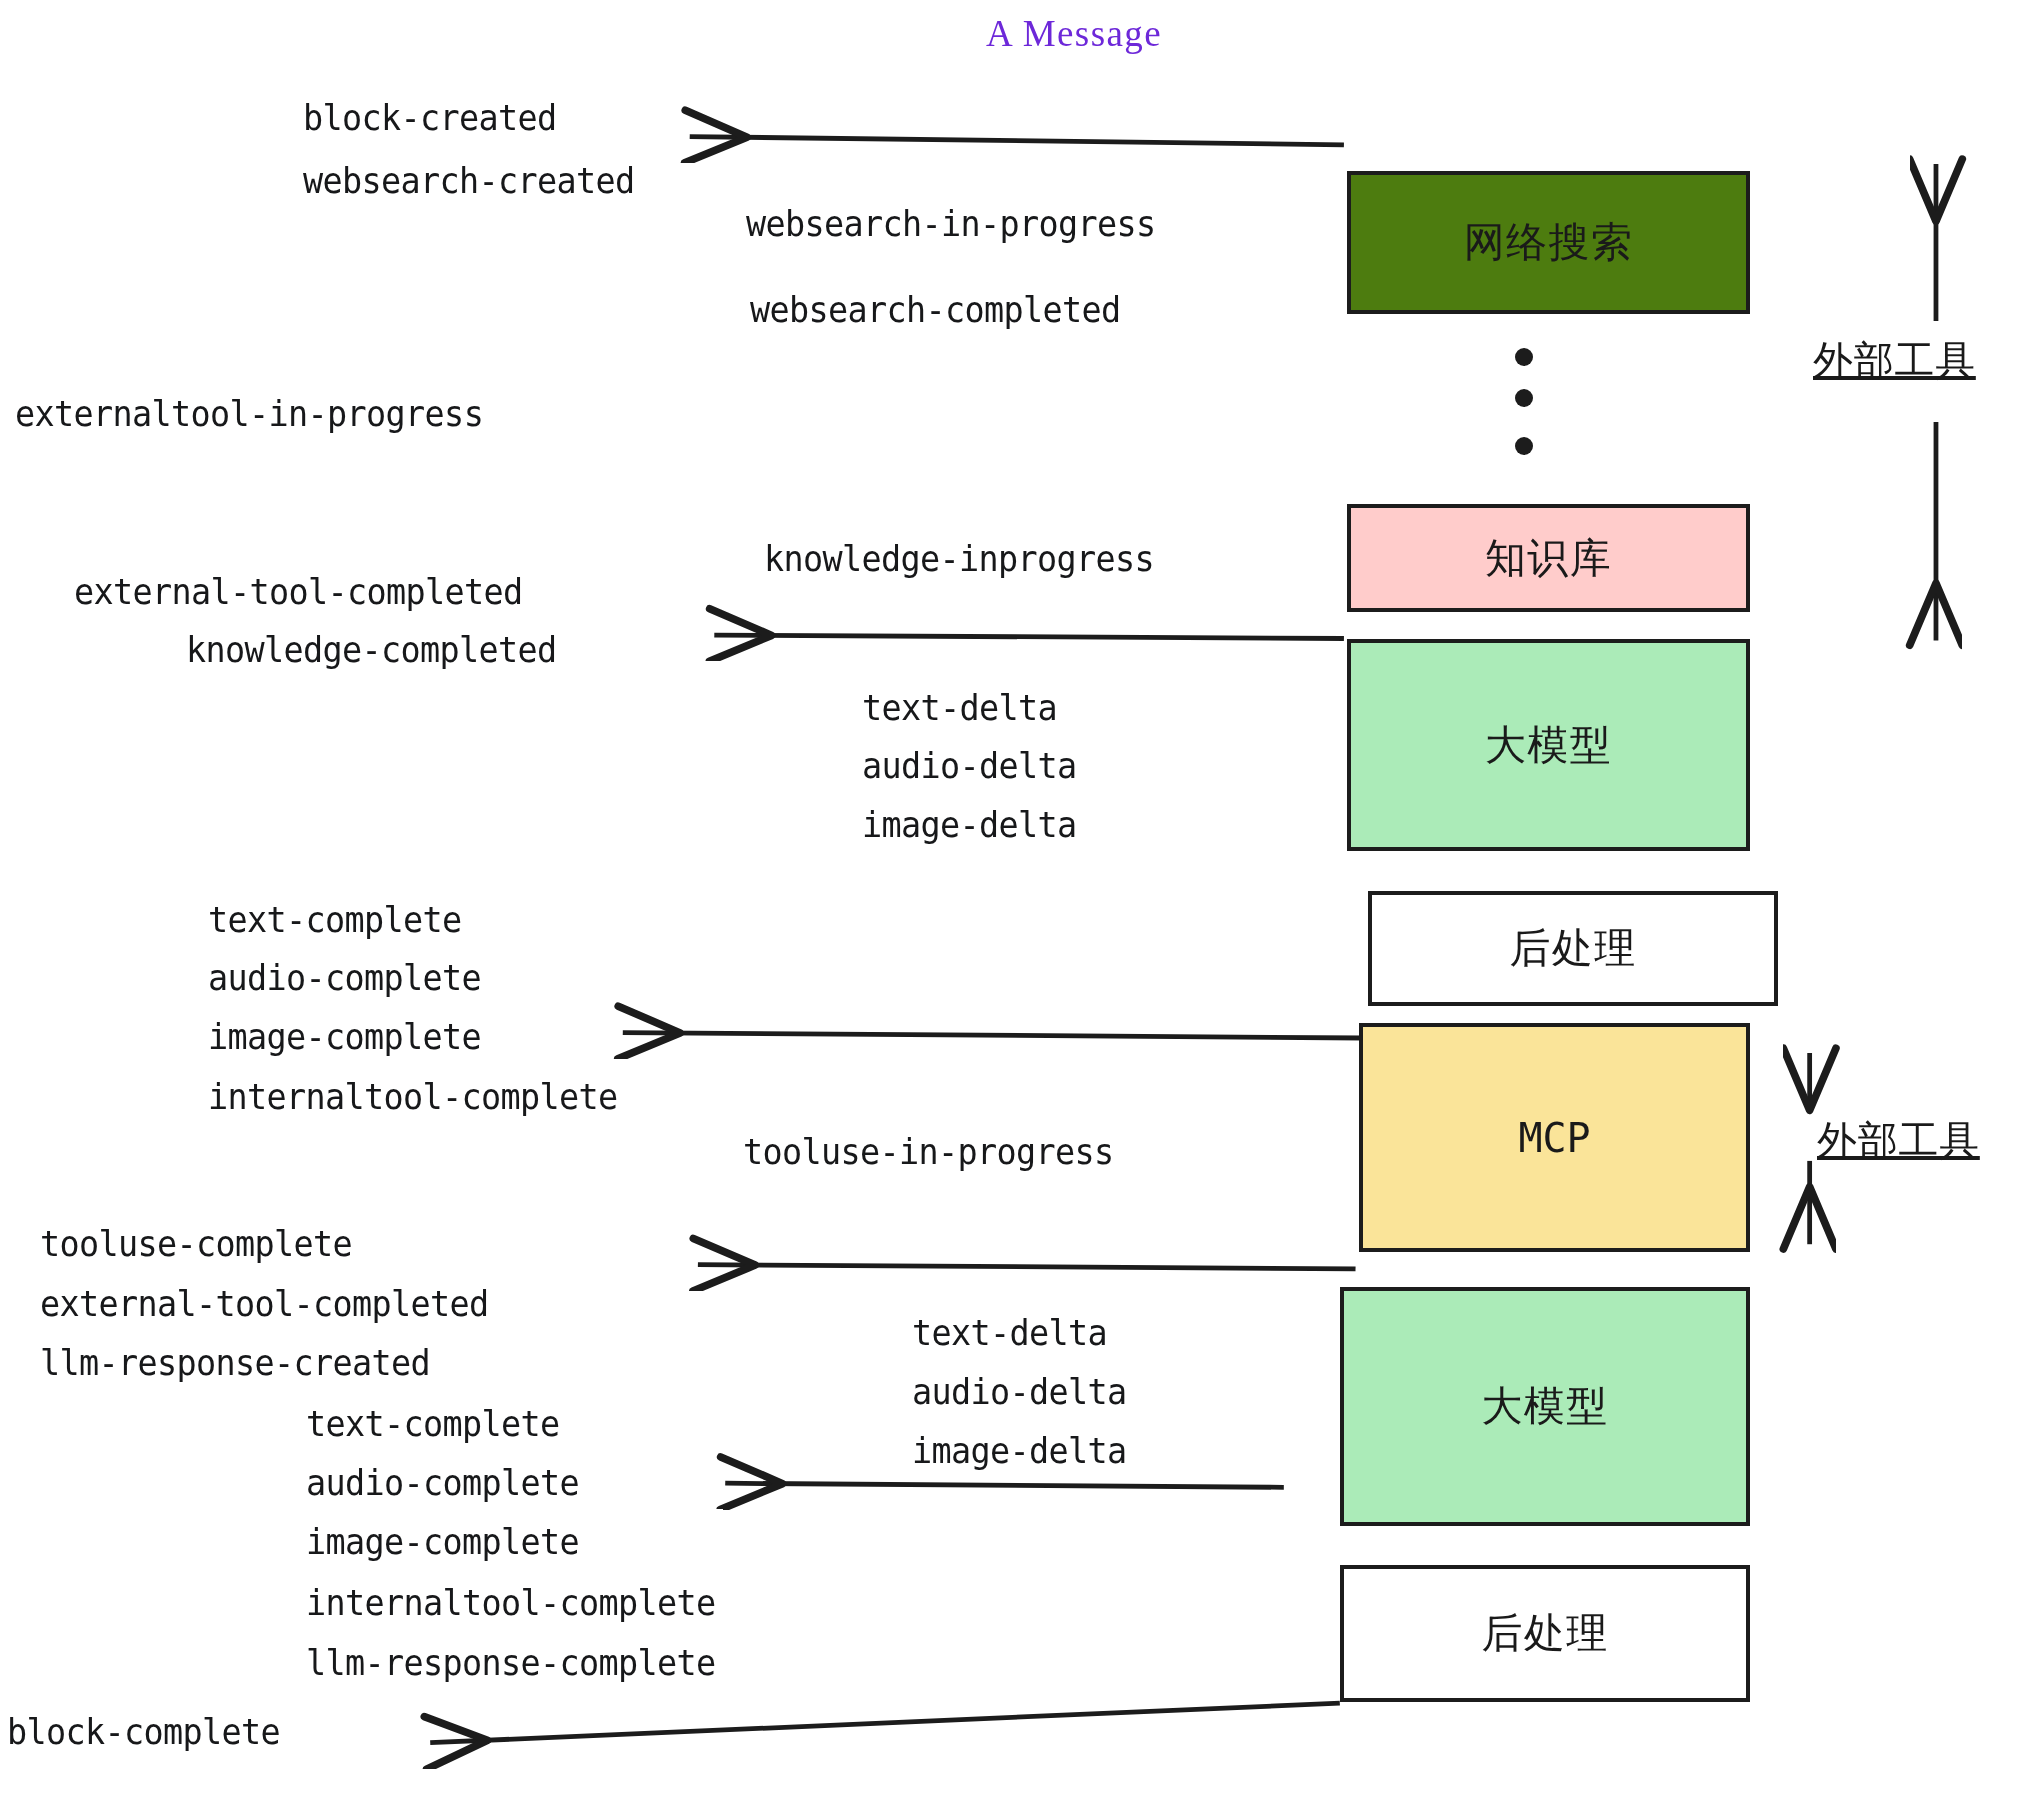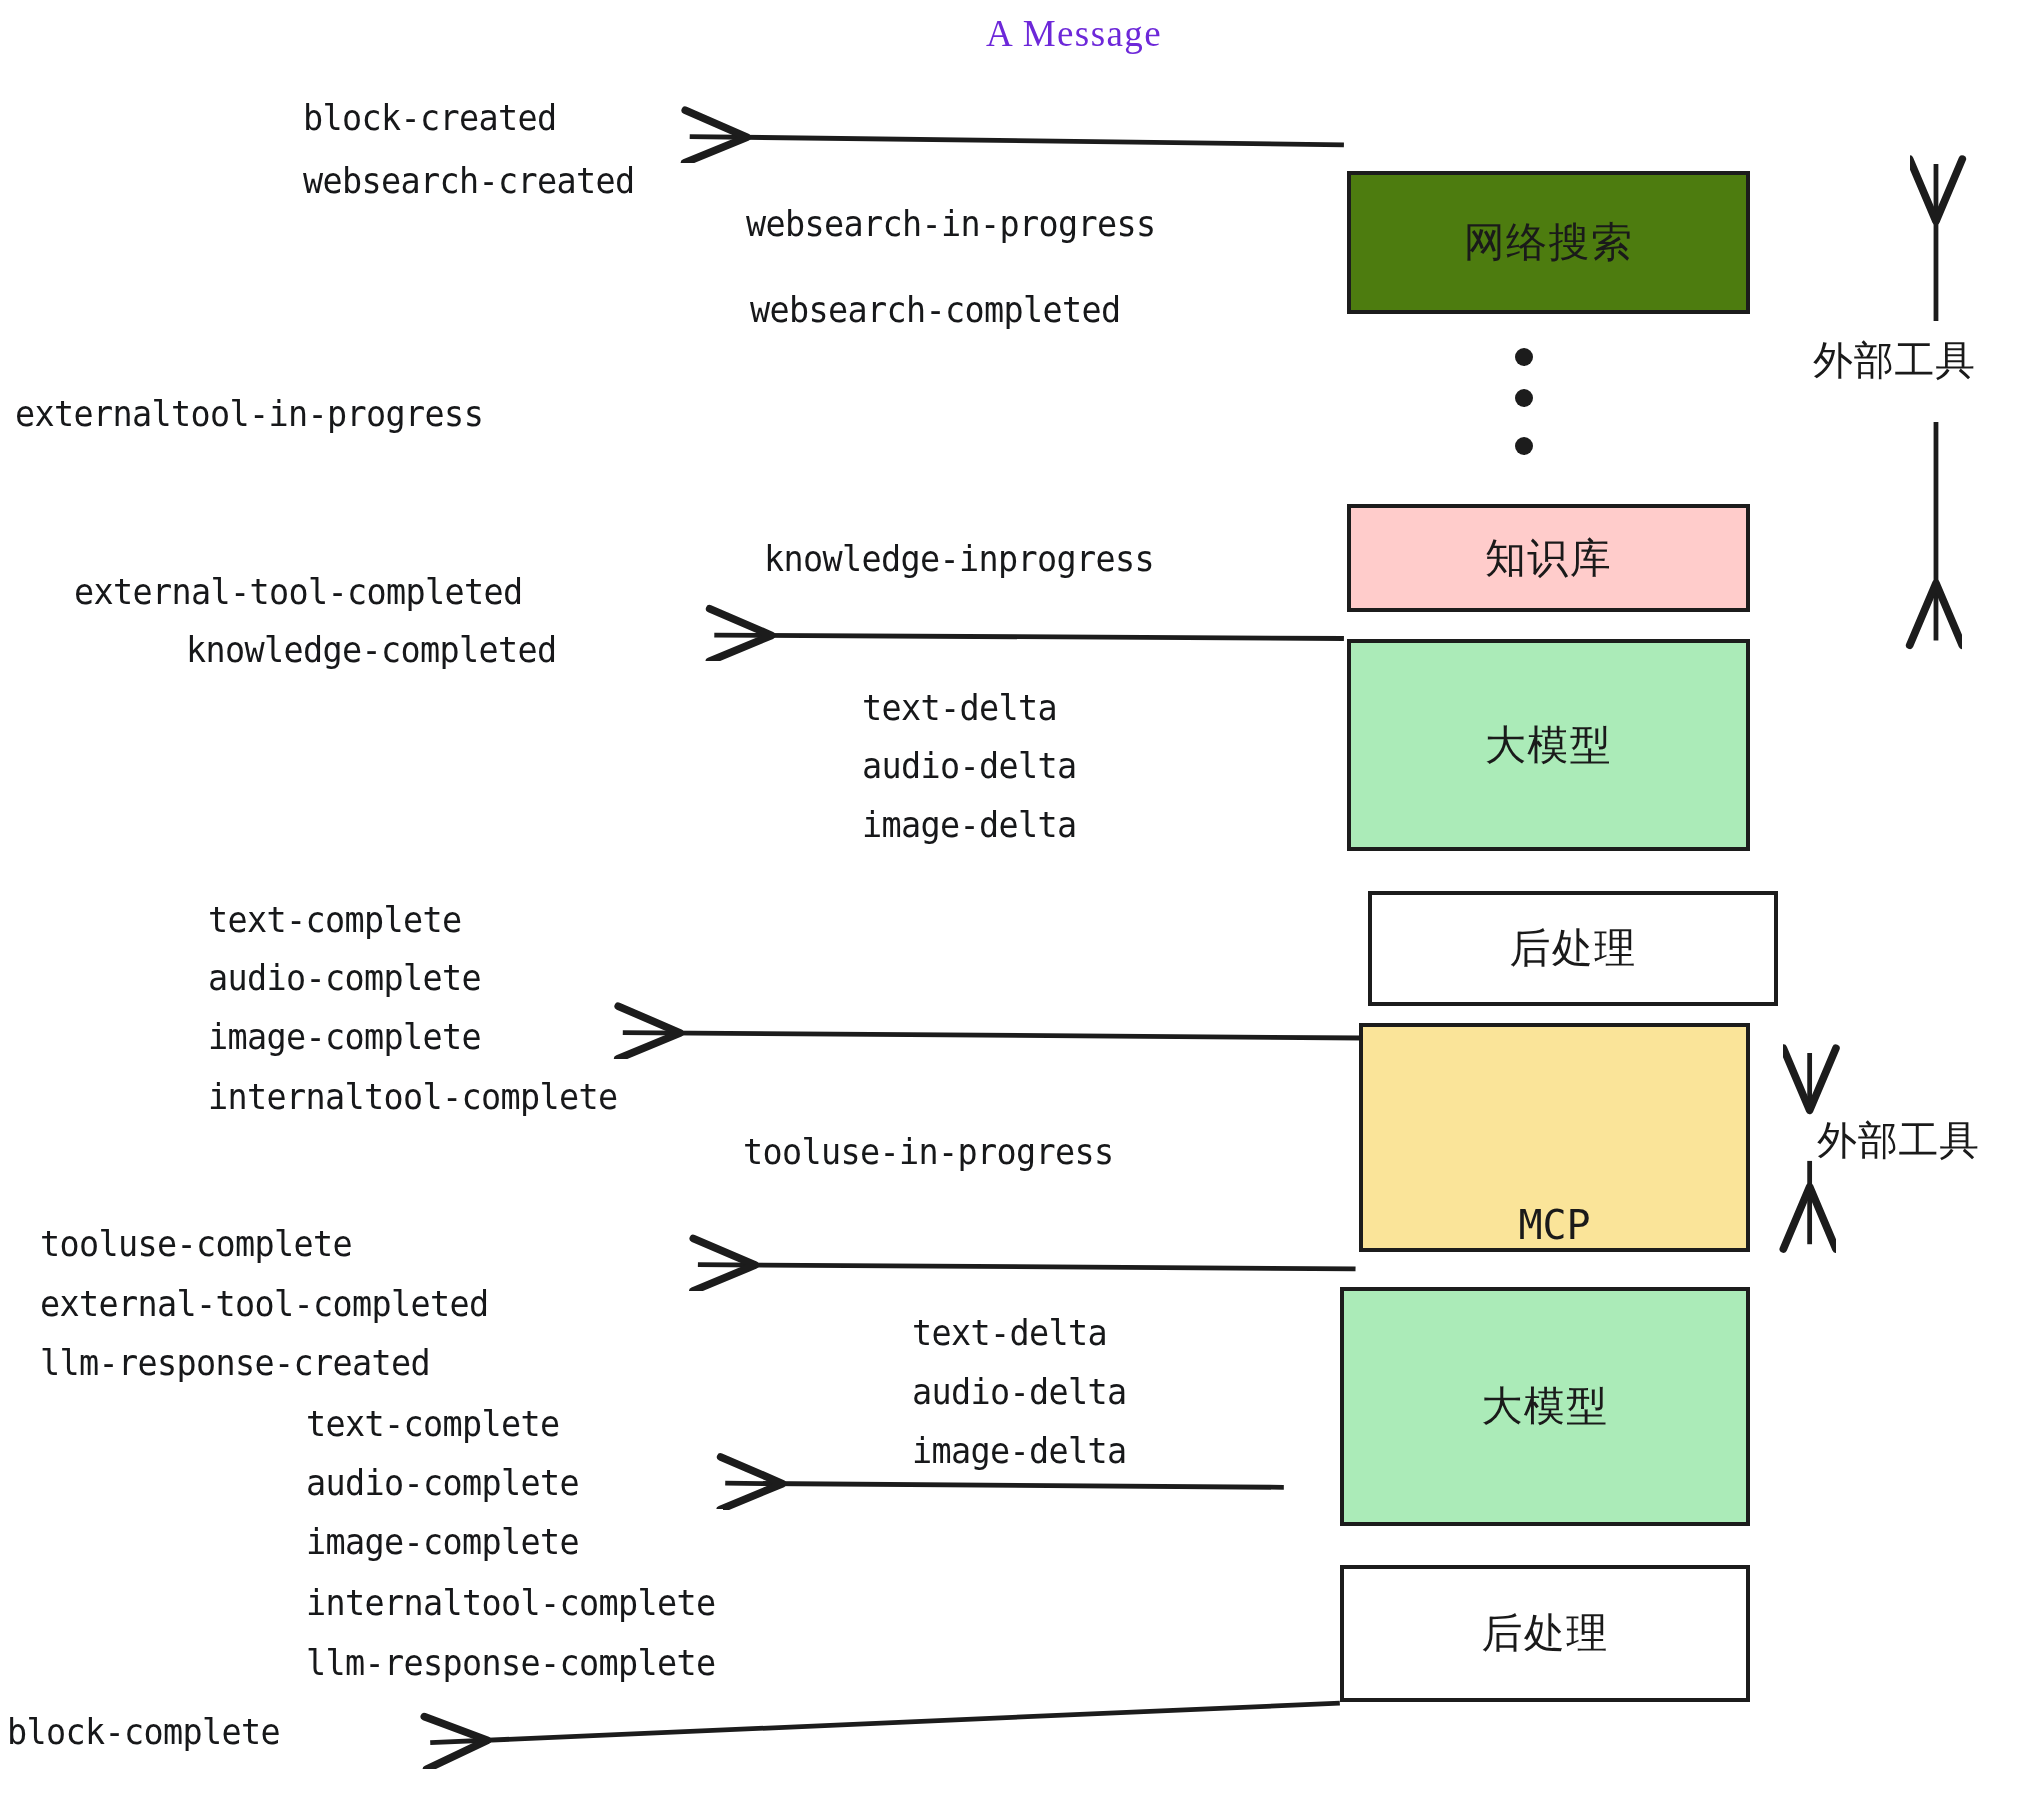--- a/index.html
+++ b/index.html
@@ -49,20 +49,21 @@
     letter-spacing:0px;
   }
   
   .sidelabel{
     position:absolute;
     white-space:nowrap;
     font-family:"DejaVu Sans","Liberation Sans",sans-serif;
     font-size:40px;
     color:#1a1a1a;
     letter-spacing:0.7px;
+    text-decoration:underline;
   }
   
   .dot{
     position:absolute;
     width:18px;height:18px;
     border-radius:50%;
     background:#1c1c1c;
   }
   svg.overlay{
     position:absolute;left:0;top:0;
@@ -86,21 +87,21 @@
   </div>
 
   <div class="box" style="left:1347px;top:639px;width:403px;height:212px;background:#ABEBB8;">
     <span>大模型</span>
   </div>
 
   <div class="box" style="left:1368px;top:891px;width:410px;height:115px;background:#FFFFFF;">
     <span>后处理</span>
   </div>
 
-  <div class="box mcp" style="left:1359px;top:1023px;width:391px;height:229px;background:#FAE499;align-items:flex-end;">
+  <div class="box mcp" style="left:1359px;top:1023px;width:391px;height:229px;background:#FAE499;">
     <span>MCP</span>
   </div>
 
   <div class="box" style="left:1340px;top:1287px;width:410px;height:239px;background:#ABEBB8;">
     <span>大模型</span>
   </div>
 
   <div class="box" style="left:1340px;top:1565px;width:410px;height:137px;background:#FFFFFF;">
     <span>后处理</span>
   </div>

